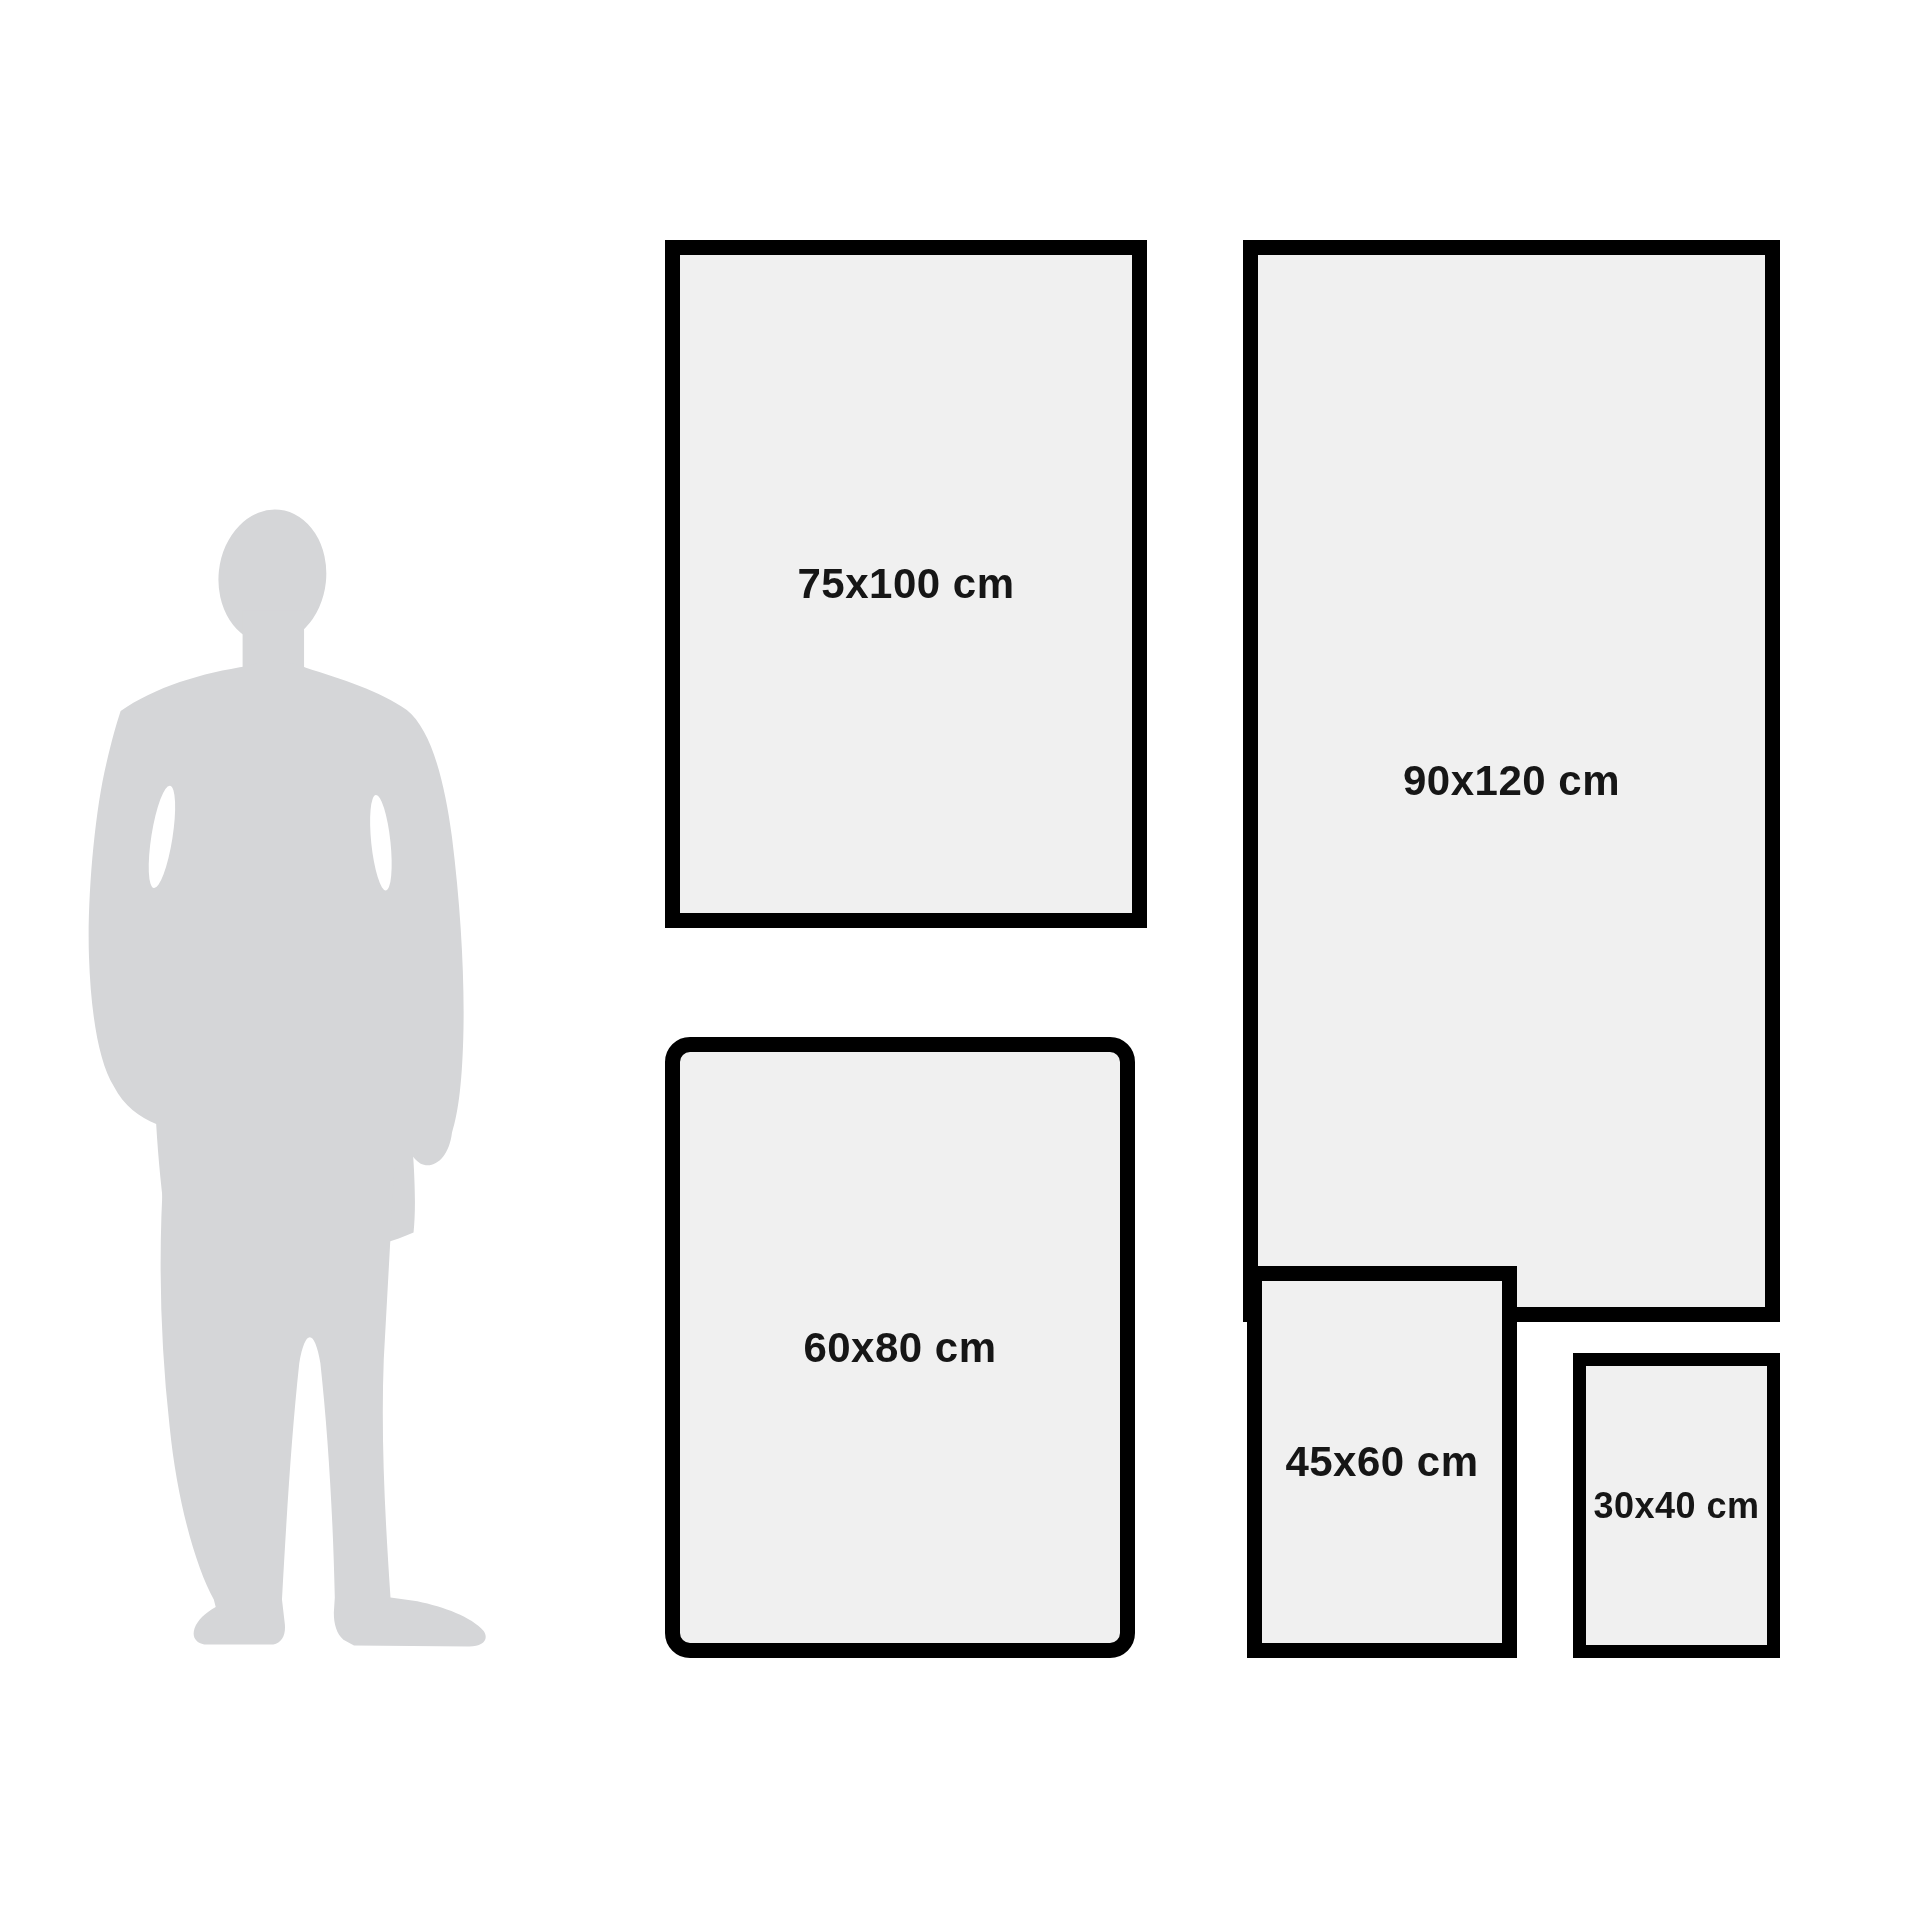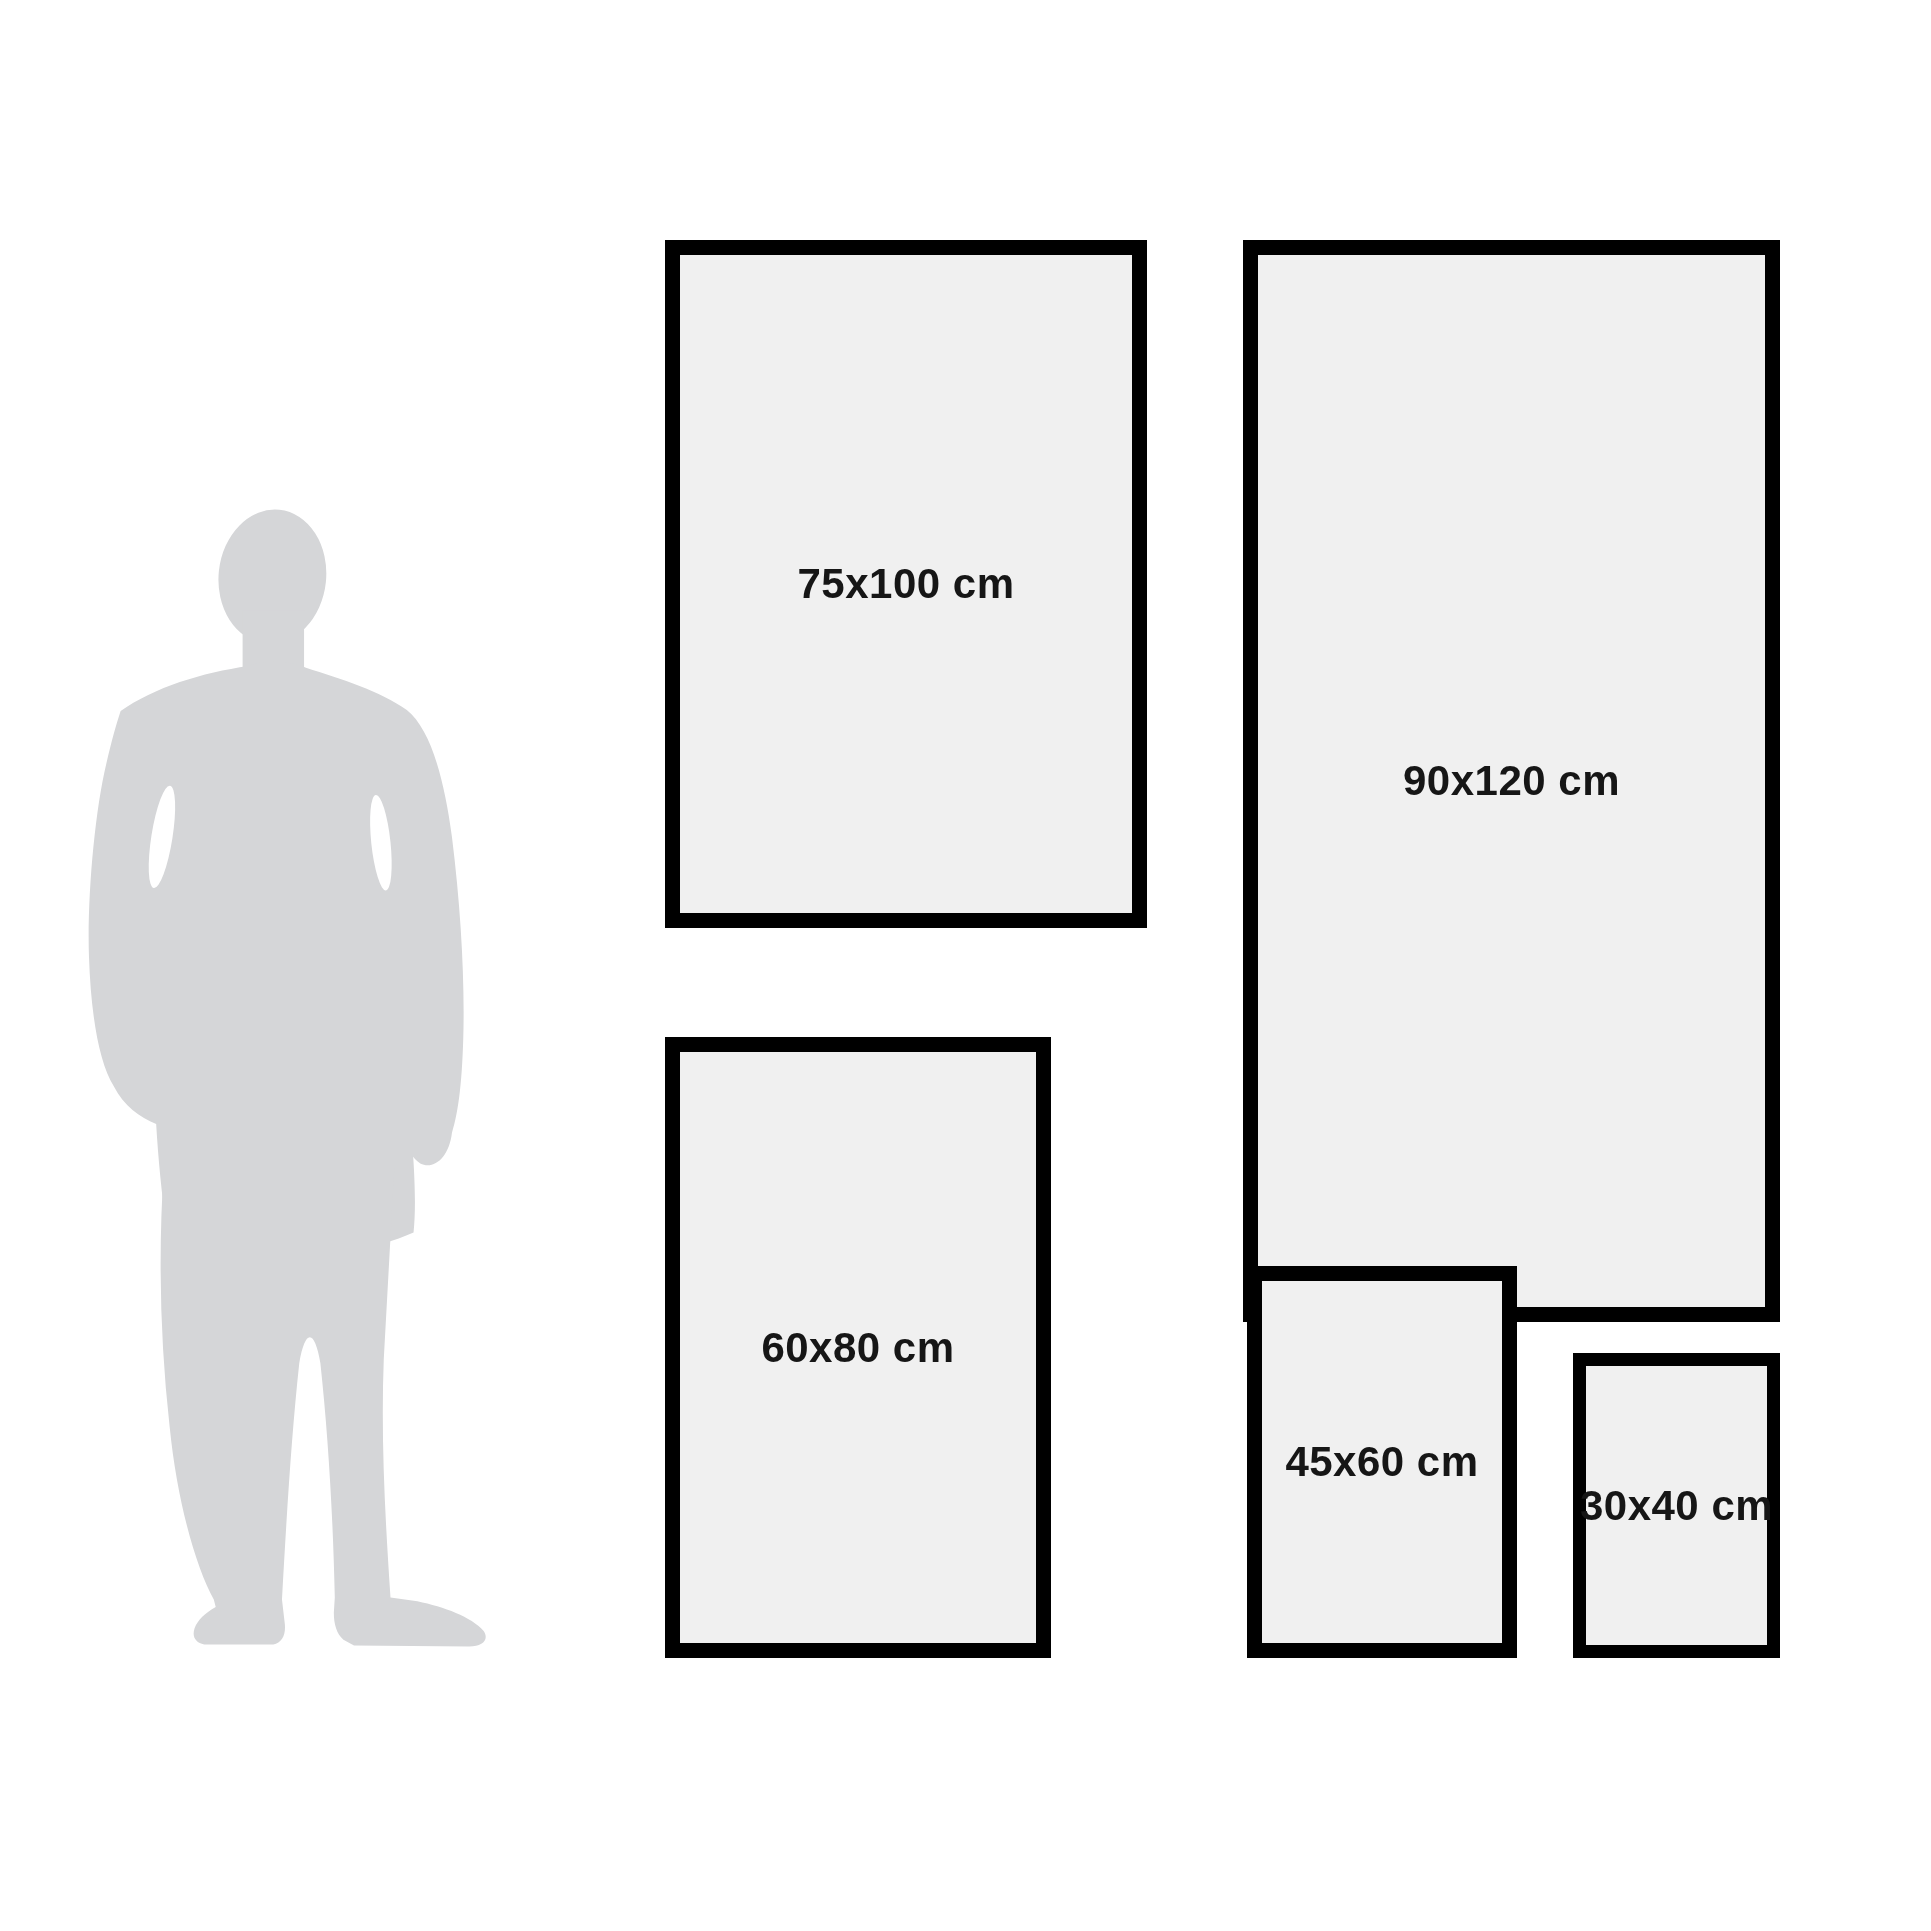--- a/index.html
+++ b/index.html
@@ -35,24 +35,24 @@
   .frame .size-label {
     font-size: 42px;
     font-weight: 700;
     letter-spacing: 0.5px;
     color: var(--label-text, #161616);
     white-space: nowrap;
   }
 
   .frame-75x100 { left: 665px;  top: 240px;  width: 482px; height: 688px; }
   .frame-90x120 { left: 1243px; top: 240px;  width: 537px; height: 1082px; }
-  .frame-60x80  { left: 665px;  top: 1037px; width: 386px; height: 621px; }
+  .frame-60x80  { left: 665px;  top: 1037px; width: 470px; height: 621px; border-radius: 25px; }
   .frame-45x60  { left: 1247px; top: 1266px; width: 270px; height: 392px; }
   .frame-30x40  { left: 1573px; top: 1353px; width: 207px; height: 305px; border-width: 13.5px; }
-  .frame-30x40 .size-label { font-size: 42px; }
+  .frame-30x40 .size-label { font-size: 36px; }
 </style>
 </head>
 <body>
 
 <div class="stage">
 
   <svg class="silhouette" viewBox="0 0 430 1210" preserveAspectRatio="xMidYMax meet" aria-hidden="true">
     <g class="sil-fill">
 
       <ellipse cx="193" cy="85" rx="56" ry="70" transform="rotate(6 193 85)"></ellipse>

